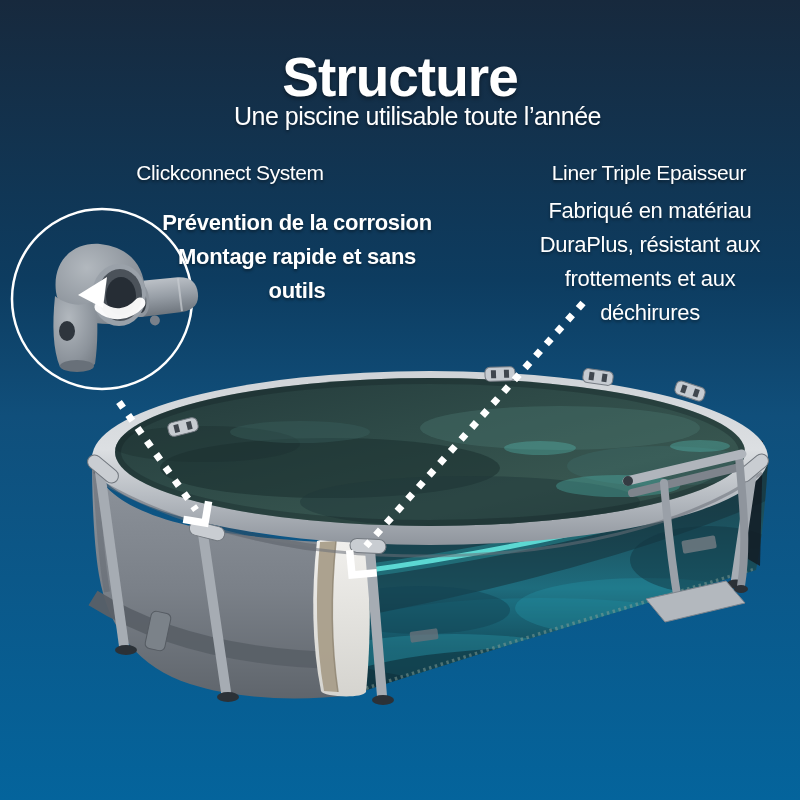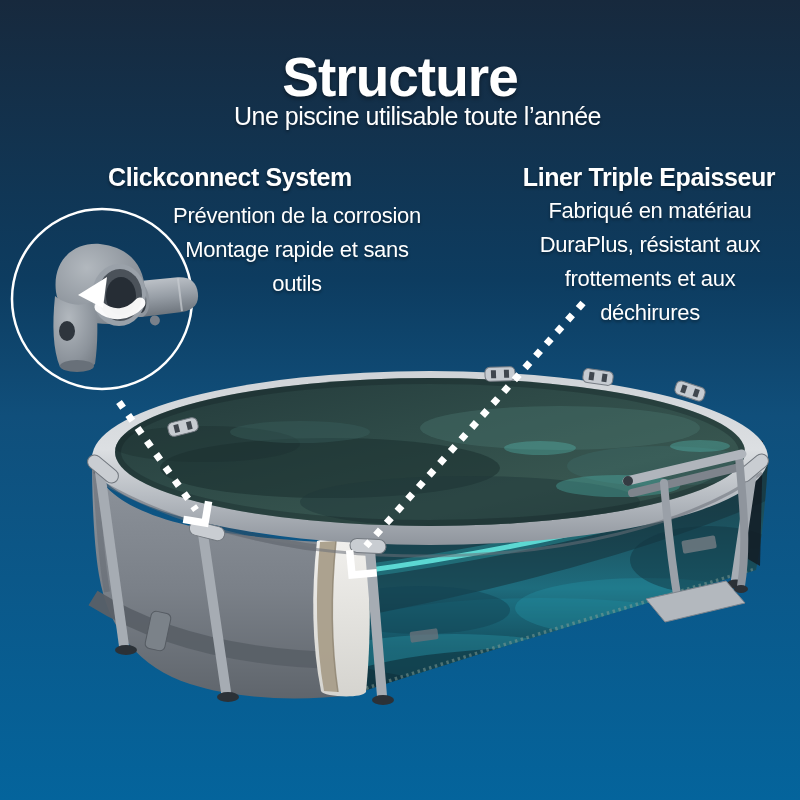--- a/index.html
+++ b/index.html
@@ -12,29 +12,29 @@
   .txt{position:absolute;text-align:center;color:#fff;}
   .page-title{
     top:10px;left:0;width:800px;font-size:55px;line-height:60px;font-weight:700;
     letter-spacing:-1px;text-shadow:0 2px 4px rgba(0,0,0,.45);
   }
   .page-subtitle{
     top:76px;left:0;width:800px;font-size:25px;line-height:30px;font-weight:400;
     letter-spacing:-.5px;text-shadow:0 2px 3px rgba(0,0,0,.4);padding-left:35px;
   }
   .feature-heading{
-    font-size:25px;line-height:30px;font-weight:700;letter-spacing:-.4px;
+    font-size:21px;line-height:30px;font-weight:400;letter-spacing:-.4px;
     text-shadow:0 2px 3px rgba(0,0,0,.45);
   }
   .feature-body{
     font-size:22px;line-height:34px;font-weight:400;letter-spacing:-.3px;
     white-space:pre-line;text-shadow:0 2px 3px rgba(0,0,0,.4);
   }
   .fh-left{top:141px;left:30px;width:400px;}
-  .fb-left{top:177px;left:137px;width:320px;}
+  .fb-left{top:184px;left:137px;width:320px;font-weight:bold;}
   .fh-right{top:141px;left:449px;width:400px;}
   .fb-right{top:172px;left:490px;width:320px;}
   .art{position:absolute;inset:0;width:800px;height:800px;pointer-events:none;}
 </style>
 </head>
 <body>
 
 <div class="stage">
 
   <h1 class="txt page-title">Structure</h1>

